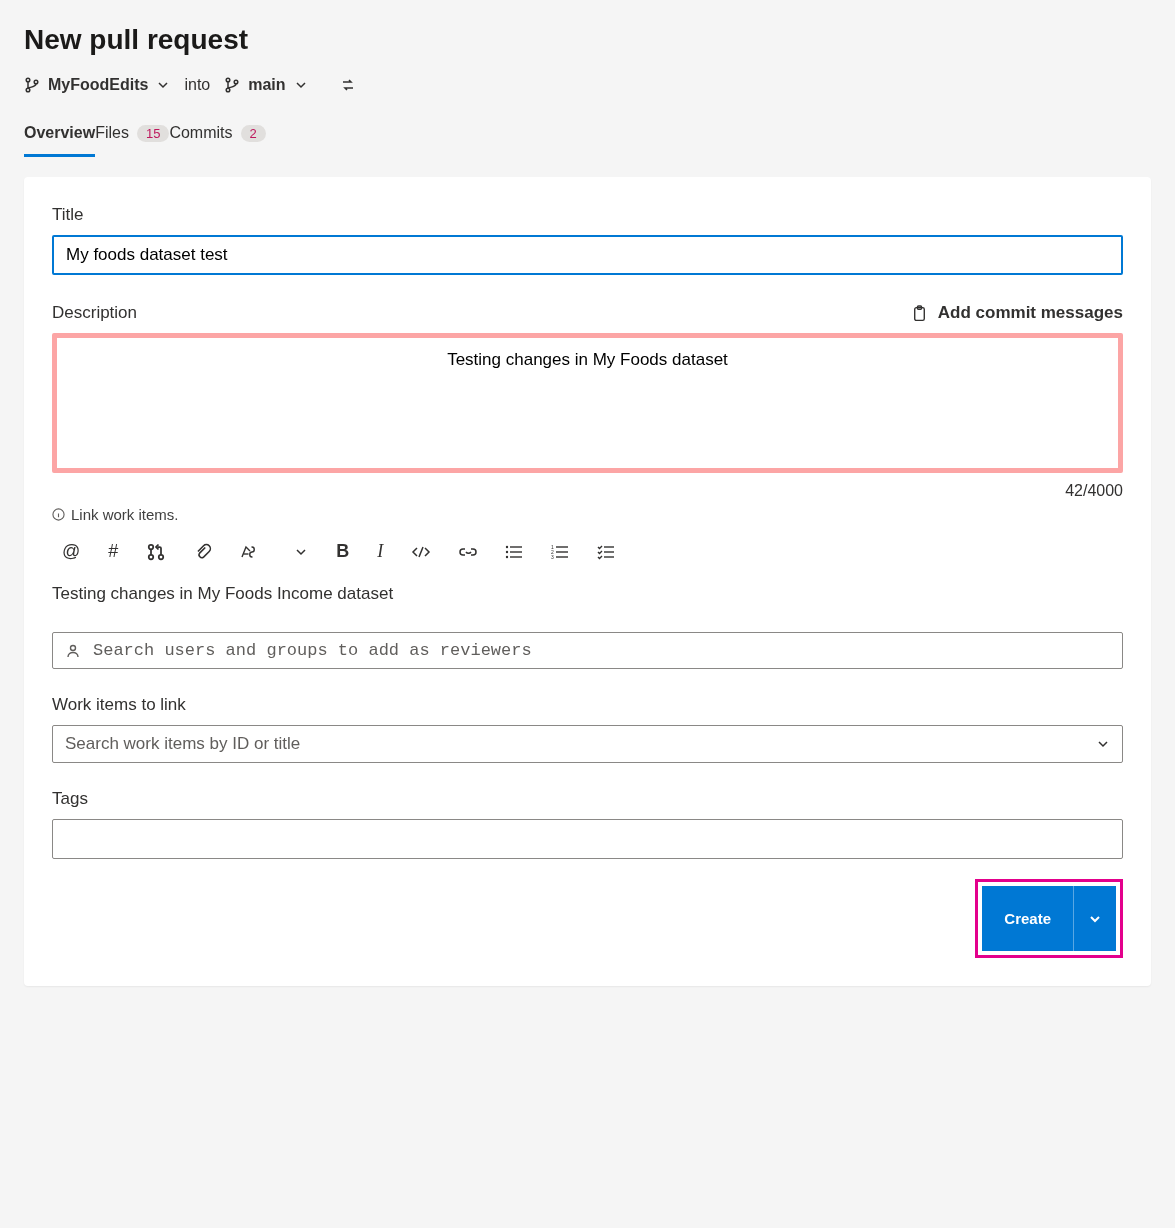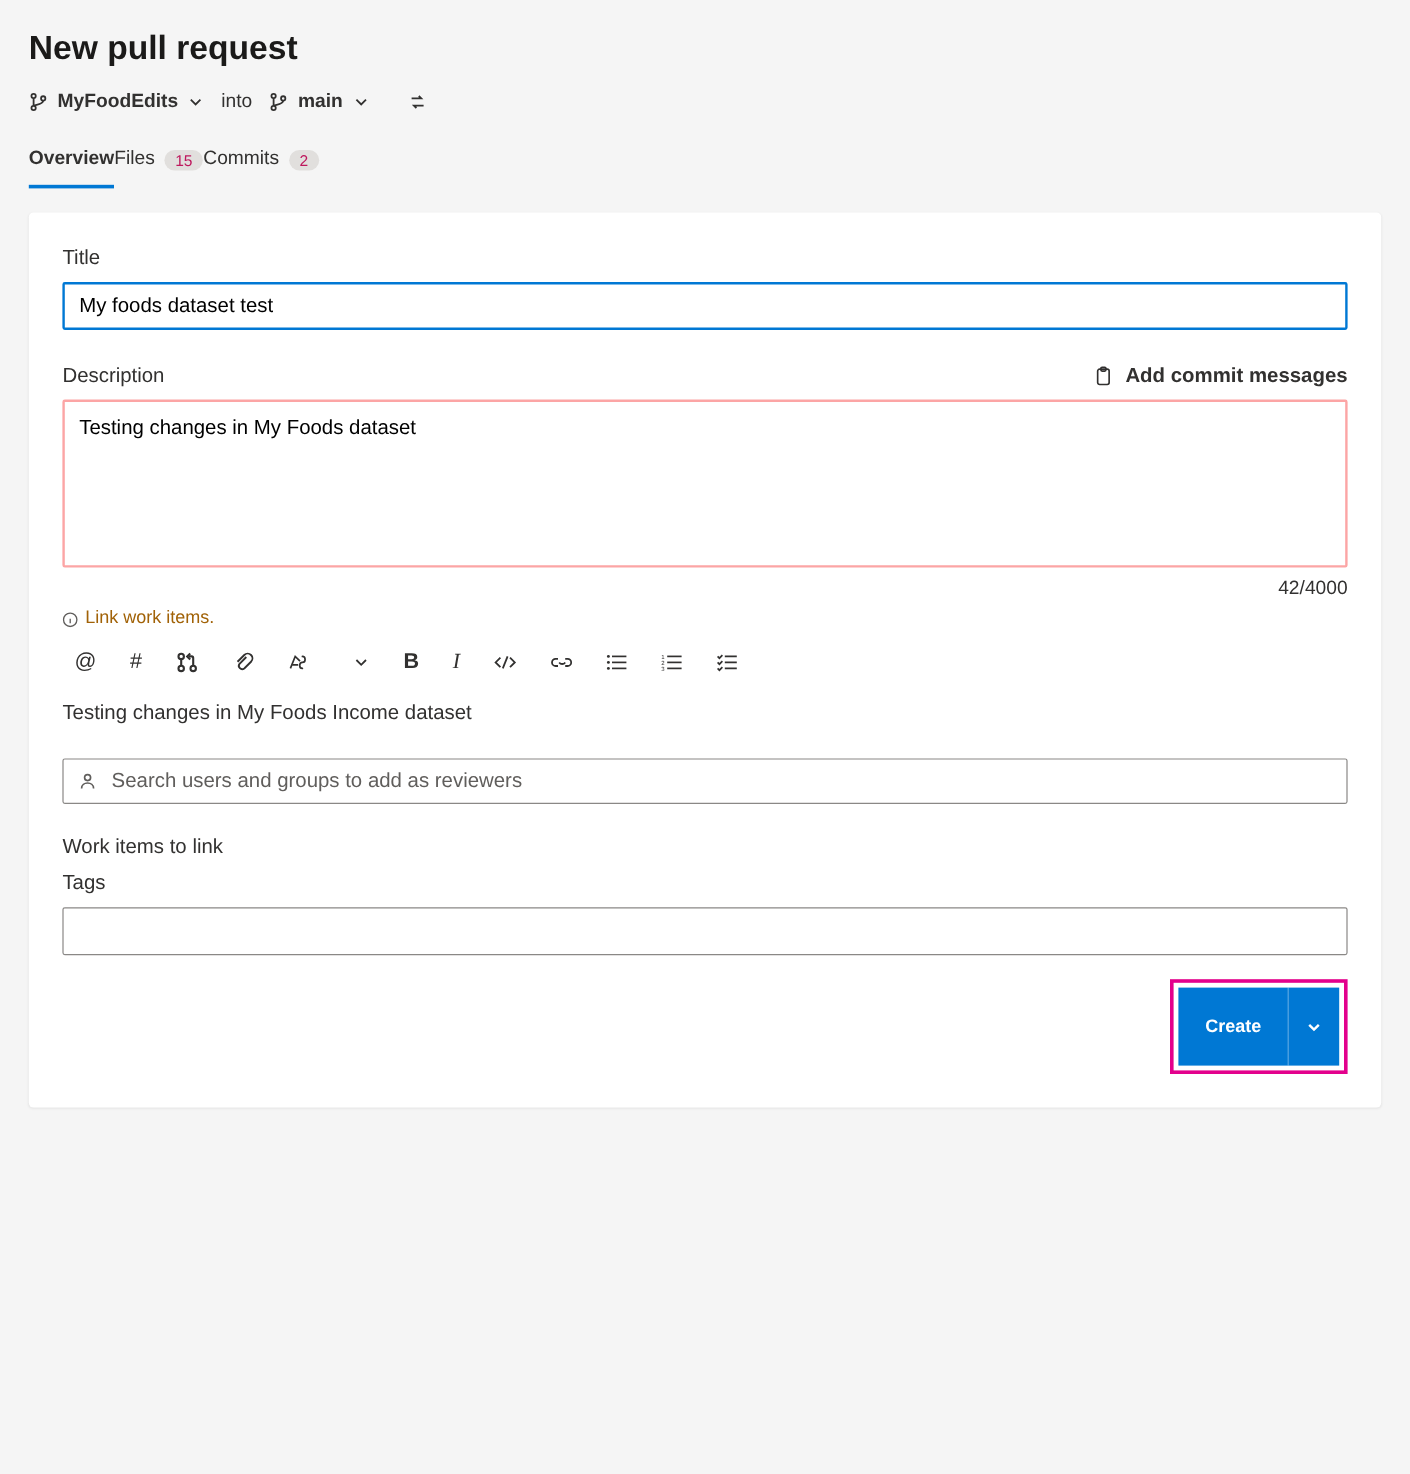--- a/index.html
+++ b/index.html
@@ -106,24 +106,25 @@
       border: 2px solid #0078d4;
       border-radius: 2px;
       outline: none;
       margin-bottom: 28px;
     }
     .desc-box {
       width: 100%;
       min-height: 140px;
       padding: 12px;
       font-size: 17px;
-      border: 2px solid #fca5a5;
+      border: 5px solid #fca5a5;
       border-radius: 2px;
       resize: none;
       font-family: inherit;
+      text-align: center;
     }
     .char-count {
       text-align: right;
       font-size: 16px;
       margin-top: 6px;
       color: #323130;
     }
     .help-row {
       display: flex;
       justify-content: space-between;
@@ -137,23 +138,23 @@
       align-items: center;
       gap: 6px;
     }
     .help-left .md-link {
       color: #0078d4;
       text-decoration: underline;
       cursor: pointer;
     }
     .help-right {
       display: flex;
-      align-items: flex-end;
+      align-items: center;
       gap: 6px;
-      color: #a16207;
+      color: #404040;
       cursor: pointer;
     }
     .toolbar {
       display: flex;
       align-items: center;
       gap: 28px;
       margin-top: 14px;
       padding: 4px 10px;
     }
     .toolbar .tb-item {
@@ -174,21 +175,21 @@
       border-radius: 2px;
       padding: 8px 12px;
       gap: 12px;
       margin-bottom: 26px;
     }
     .input-with-icon input {
       border: none;
       outline: none;
       font-size: 17px;
       width: 100%;
-      font-family: Liberation Sans, sans-serif;
+      font-family: Liberation Mono, monospace;
     }
     .input-with-icon input::placeholder {
       color: #605e5c;
     }
     .select-like {
       display: flex;
       align-items: center;
       justify-content: space-between;
       border: 1px solid #8a8886;
       border-radius: 2px;
@@ -418,20 +419,28 @@
     <span>
       <svg width="16" height="16" viewBox="0 0 16 16" fill="none" stroke="#605e5c" stroke-width="1.4">
         <circle cx="8" cy="5" r="2.5"></circle>
           <path d="M3 14c0-3 2.5-4.5 5-4.5s5 1.5 5 4.5"></path>
       </svg>
     </span>
     <input type="text" placeholder="Search users and groups to add as reviewers" style="">
   </div>
 
   <label class="field-label">Work items to link</label>
+  <div class="select-like">
+    <span class="placeholder">Search work items by ID or title</span>
+    <span>
+      <svg width="14" height="14" viewBox="0 0 14 14" fill="none" stroke="#323130" stroke-width="1.5">
+          <path d="M3 5l4 4 4-4"></path>
+        </svg>
+    </span>
+  </div>
 
   <label class="field-label">Tags</label>
   <div class="tags-input"></div>
 
   <div class="footer-row">
     <div class="create-wrap">
       <div class="create-btn">
         <span class="main">Create</span>
         <span class="chev">
           <svg width="14" height="14" viewBox="0 0 14 14" fill="none" stroke="#fff" stroke-width="2">

